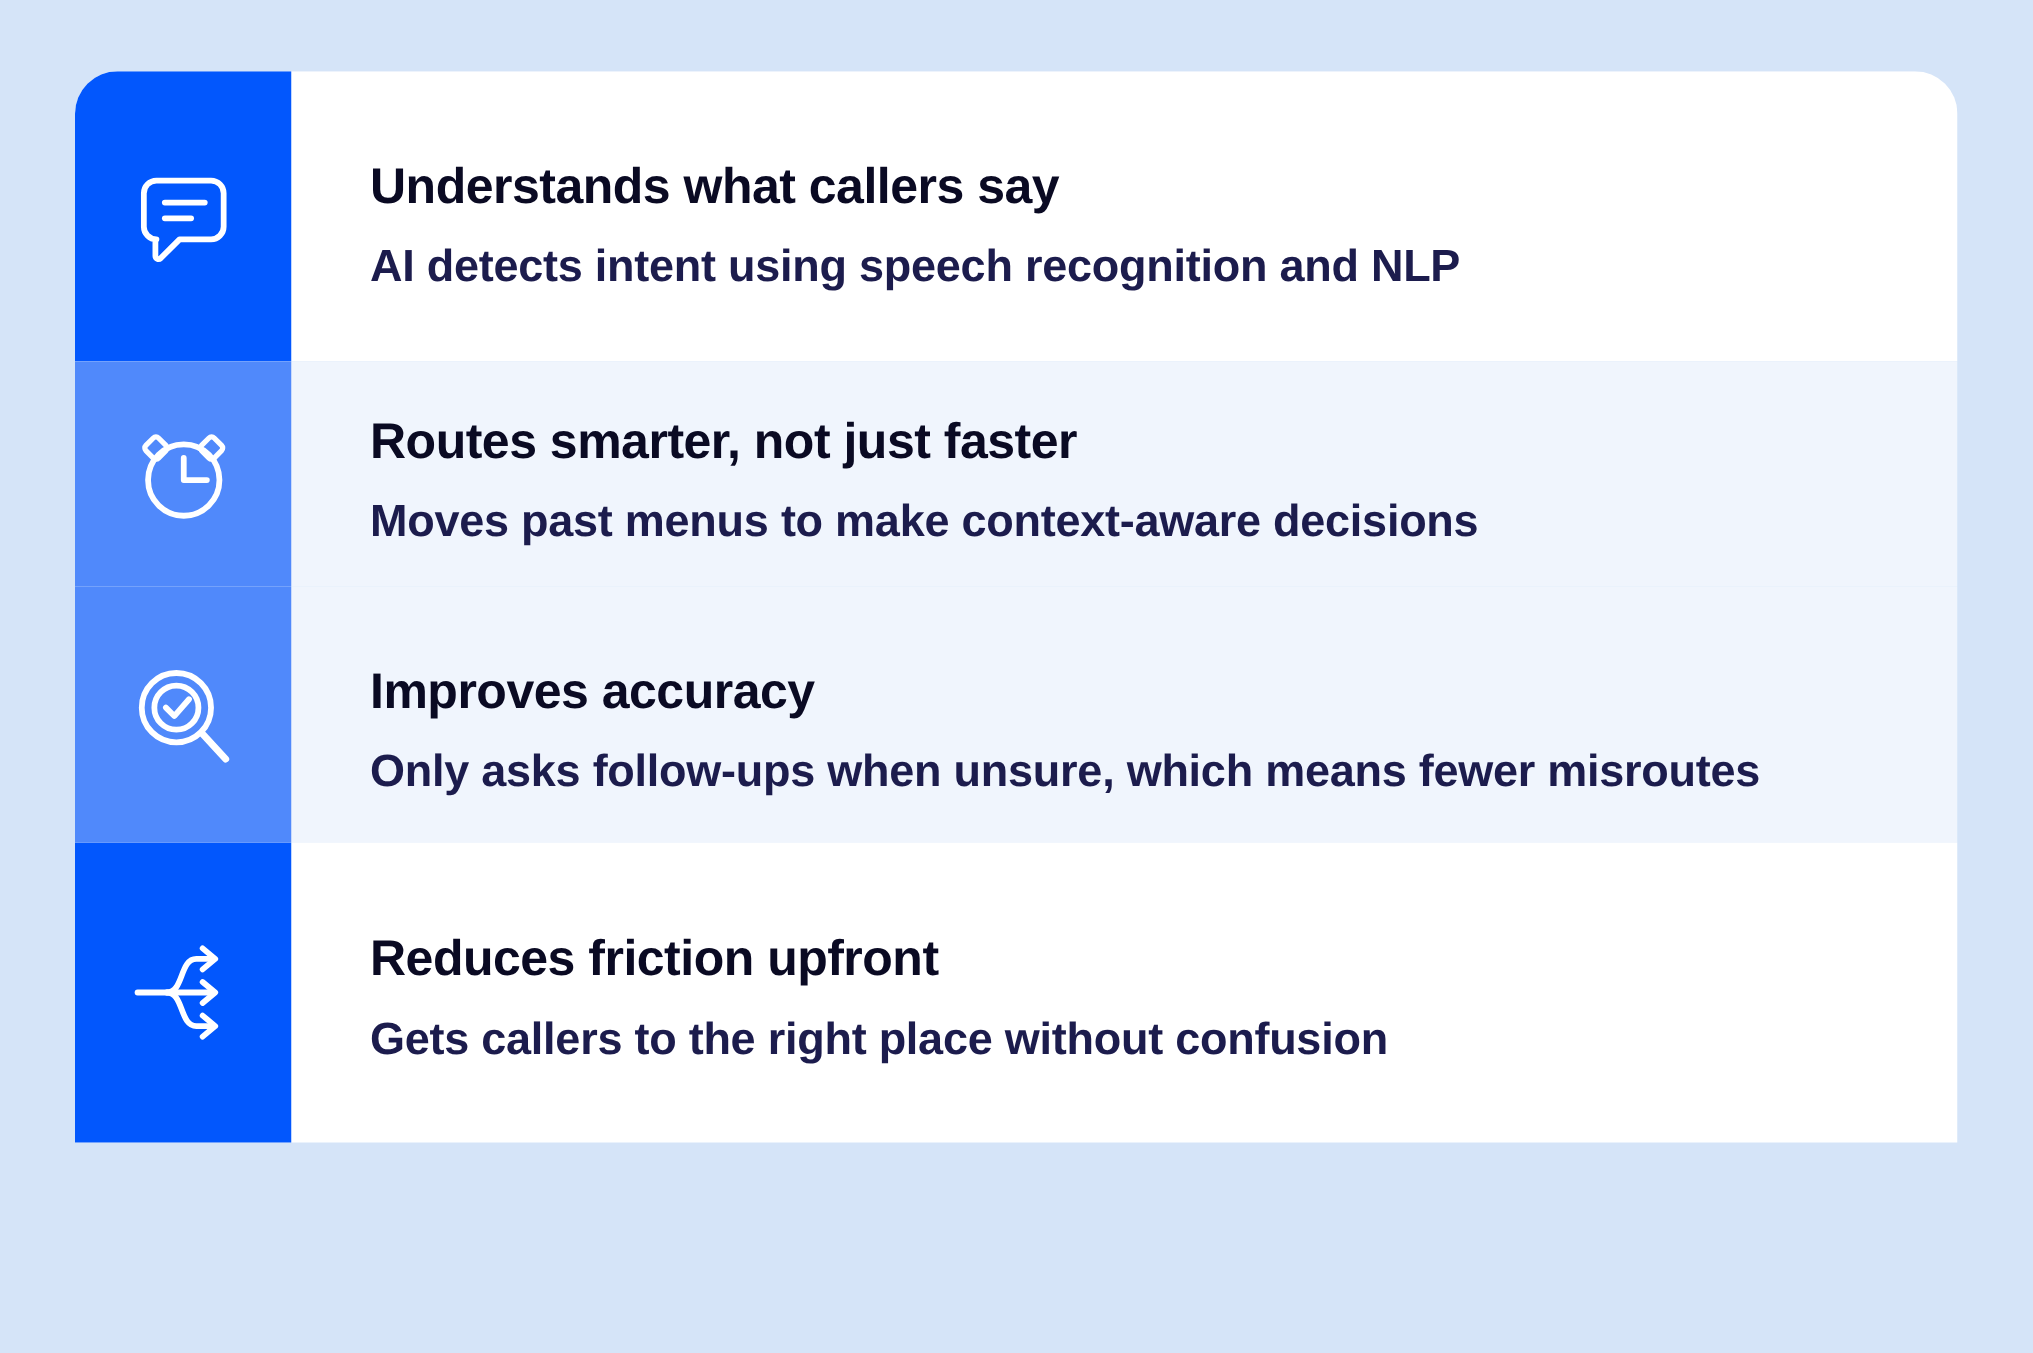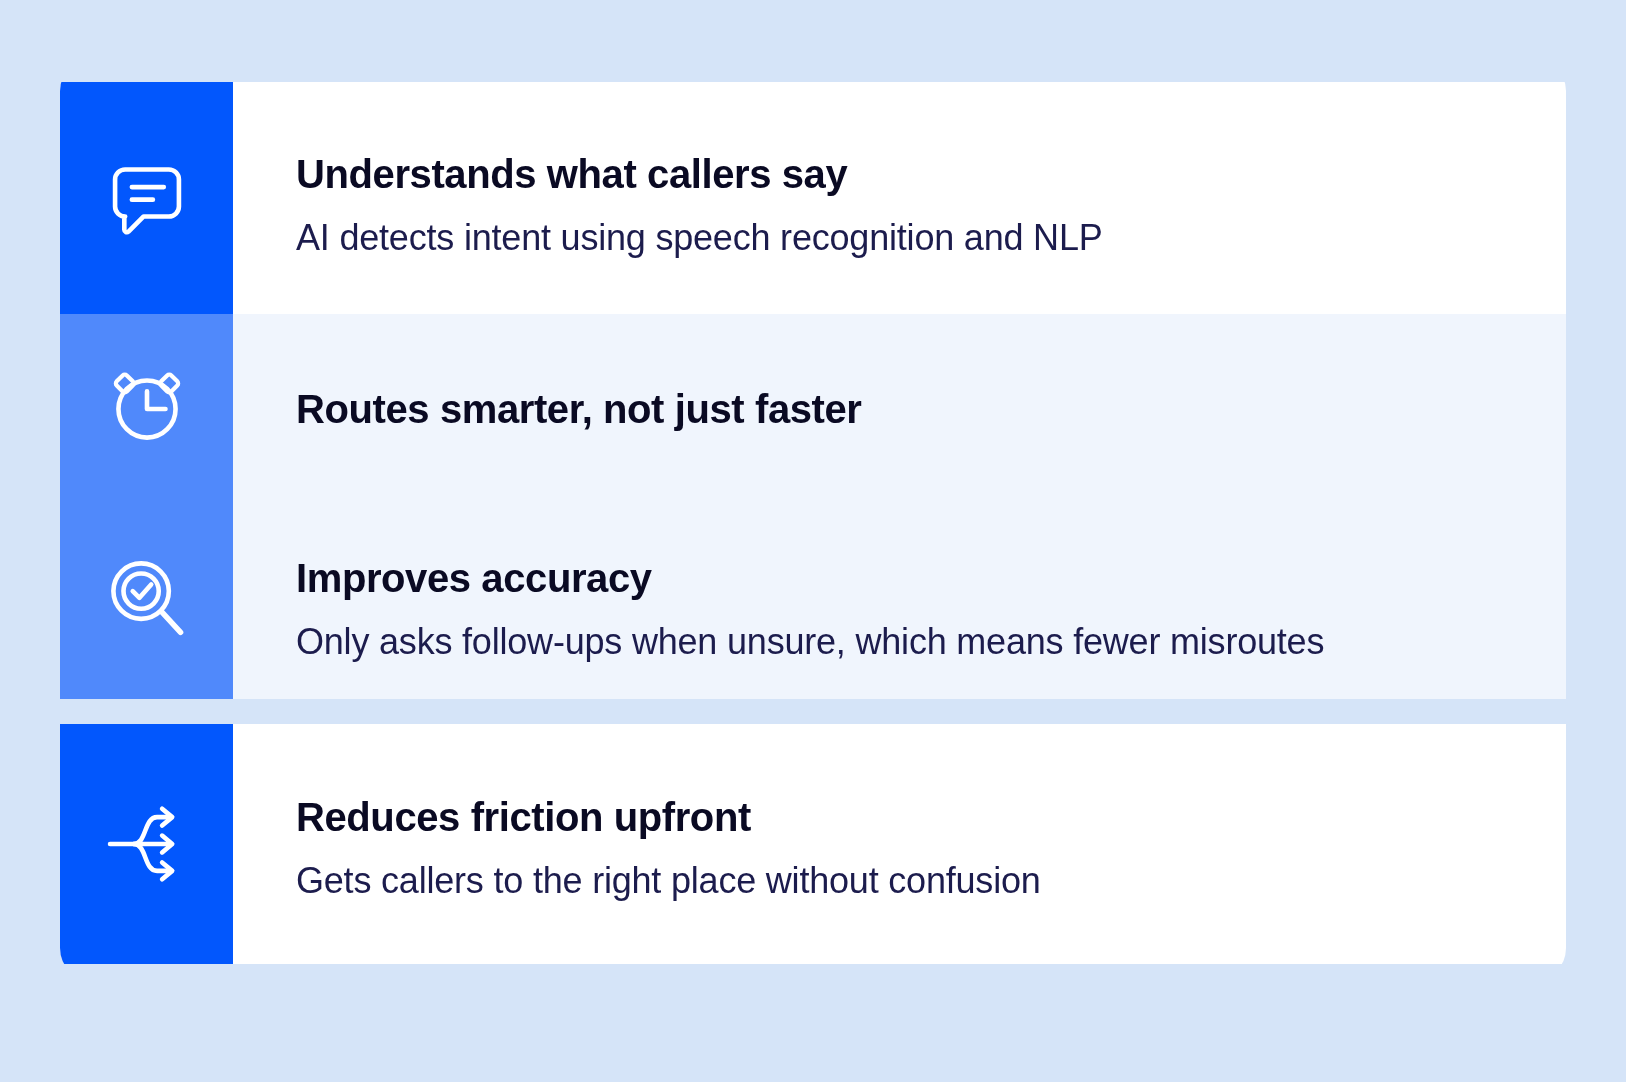--- a/index.html
+++ b/index.html
@@ -33,21 +33,21 @@
     align-items: stretch;
     width: 100%;
   }
 
   
   .feature-row.r0 { height: 232px; }
   .feature-row.r1 { height: 180px; }
   .feature-row.r2 { height: 240px; }
   .feature-row.r3 { height: 205px; }
 
-  .row-white  { background: #ffffff; margin-top: 25px; }
+  .row-white  { background: #ffffff; }
   .row-tint   { background: #f0f5fd; }
 
   .icon-panel {
     width: 173px;
     flex: 0 0 173px;
     display: flex;
     align-items: center;
     justify-content: center;
   }
   .icon-dark  { background: #0257fd; }
@@ -72,21 +72,21 @@
     font-size: 40px;
     font-weight: bold;
     color: #0a0a23;
     letter-spacing: -0.4px;
     line-height: 1.15;
     white-space: nowrap;
   }
 
   .row-subtitle {
     font-size: 36px;
-    font-weight: normal;
+    font-weight: bold;
     color: #1c1c4d;
     letter-spacing: -0.2px;
     line-height: 1.2;
     margin-top: 19px;
     white-space: nowrap;
   }
 
   
   .feature-row.r0 .row-content { padding-top: 14px; }
   .feature-row.r1 .row-content { padding-top: 10px; }
@@ -120,20 +120,21 @@
         <svg viewBox="0 0 100 100" fill="none" xmlns="http://www.w3.org/2000/svg">
           <rect x="15" y="17" width="17" height="17" rx="3.5" transform="rotate(45 23.5 25.5)" stroke="#ffffff" stroke-width="5" fill="none"></rect>
           <rect x="68" y="17" width="17" height="17" rx="3.5" transform="rotate(45 76.5 25.5)" stroke="#ffffff" stroke-width="5" fill="none"></rect>
           <circle cx="50" cy="56" r="34" stroke="#ffffff" stroke-width="5.5" fill="none"></circle>
           <path d="M50 35 V56 H72" stroke="#ffffff" stroke-width="5.5" stroke-linecap="round" stroke-linejoin="round" fill="none"></path>
         </svg>
       </span>
     </div>
     <div class="row-content">
       <div class="row-title">Routes smarter, not just faster</div>
+      <div class="row-subtitle">Moves past menus to make context-aware decisions</div>
     </div>
   </div>
 
   <div class="feature-row r3 row-tint">
     <div class="icon-panel icon-light">
       <span>
         <svg viewBox="0 0 100 100" fill="none" xmlns="http://www.w3.org/2000/svg">
           <circle cx="43" cy="43" r="33" stroke="#ffffff" stroke-width="5.5" fill="none"></circle>
           <circle cx="43" cy="43" r="21" stroke="#ffffff" stroke-width="5.5" fill="none"></circle>
           <path d="M33 43 L41 51 L55 35" stroke="#ffffff" stroke-width="5.5" stroke-linecap="round" stroke-linejoin="round" fill="none"></path>

